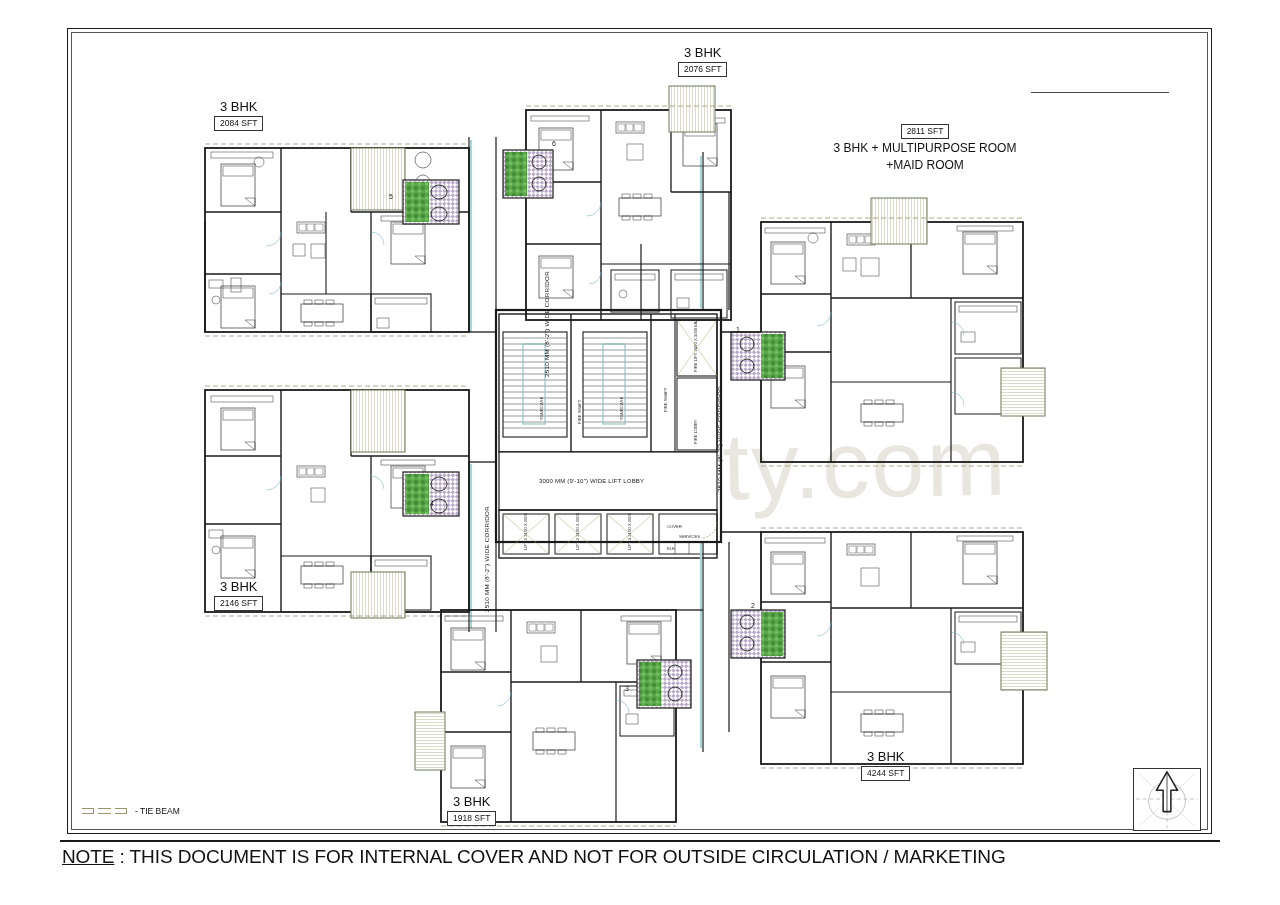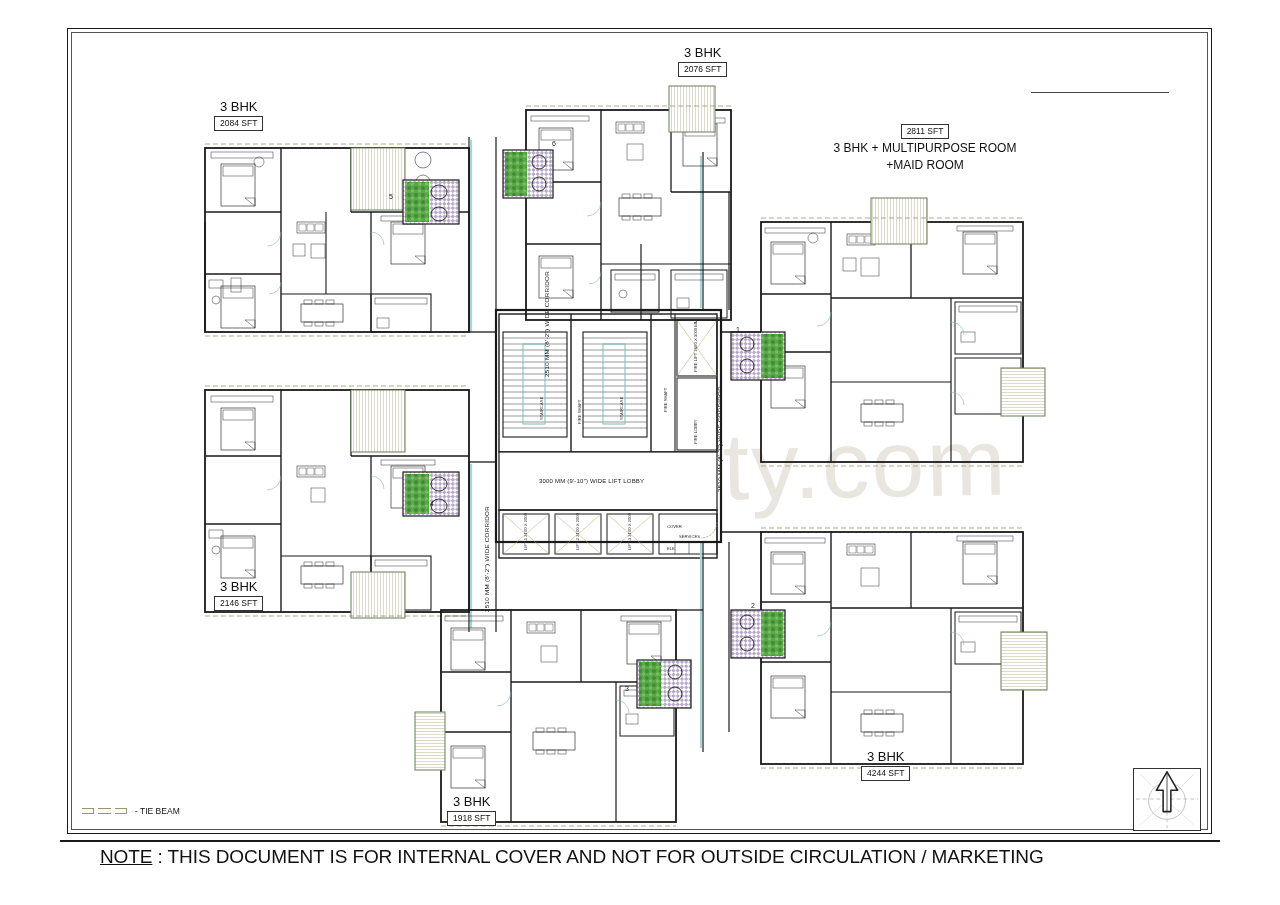--- a/index.html
+++ b/index.html
@@ -62,21 +62,20 @@
   .note-text {
     position: absolute;
     left: 62px; top: 846px;
     font-size: 19px;
     color: #111;
     white-space: nowrap;
     letter-spacing: -0.1px;
   }
   .note-text .u {
     text-decoration: underline;
-    margin-left: 38px;
   }
   
   .unit-label {
     position: absolute;
     text-align: center;
     font-size: 8.5px;
     color: #111;
     line-height: 1.25;
     white-space: nowrap;
   }

